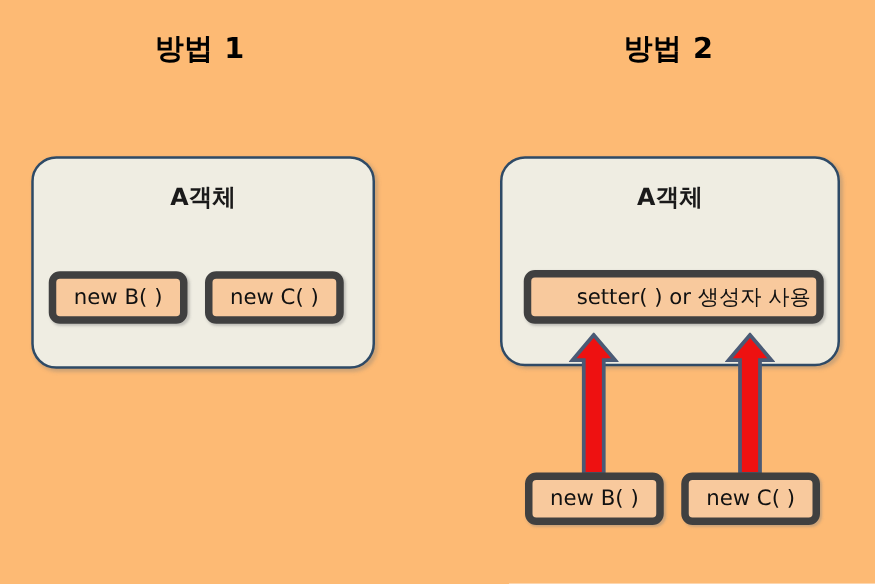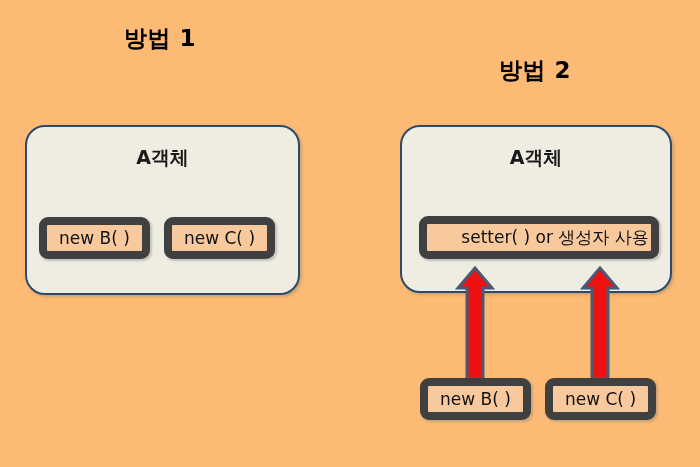--- a/index.html
+++ b/index.html
@@ -24,21 +24,21 @@
   .panel-title {
     position: absolute;
     text-align: center;
     font-size: 23px;
     font-weight: bold;
     color: #000000;
     letter-spacing: 0.5px;
     white-space: nowrap;
   }
   #title-left  { left: 60px;  top: 23px; width: 200px; }
-  #title-right { left: 435px; top: 23px; width: 200px; margin-top: 32px; }
+  #title-right { left: 435px; top: 23px; width: 200px; }
 
   
   .object-box {
     position: absolute;
     background: #EFEDE2;
     border: 2px solid #2E4A६6;
     border: 2px solid #2E4A66;
     border-radius: 20px;
     box-sizing: border-box;
     box-shadow: 2px 2px 3px rgba(120,120,120,0.35);
@@ -55,21 +55,21 @@
     font-size: 19px;
     font-weight: bold;
     color: #1a1a1a;
     white-space: nowrap;
   }
 
   
   .code-box {
     position: absolute;
     background: #F8C99D;
-    border: 8px solid #404040;
+    border: 6px solid #404040;
     border-radius: 9px;
     box-sizing: border-box;
     display: flex;
     align-items: center;
     justify-content: center;
     font-size: 17px;
     color: #111111;
     white-space: nowrap;
     box-shadow: 1.5px 1.5px 2px rgba(130,130,130,0.4);
   }

